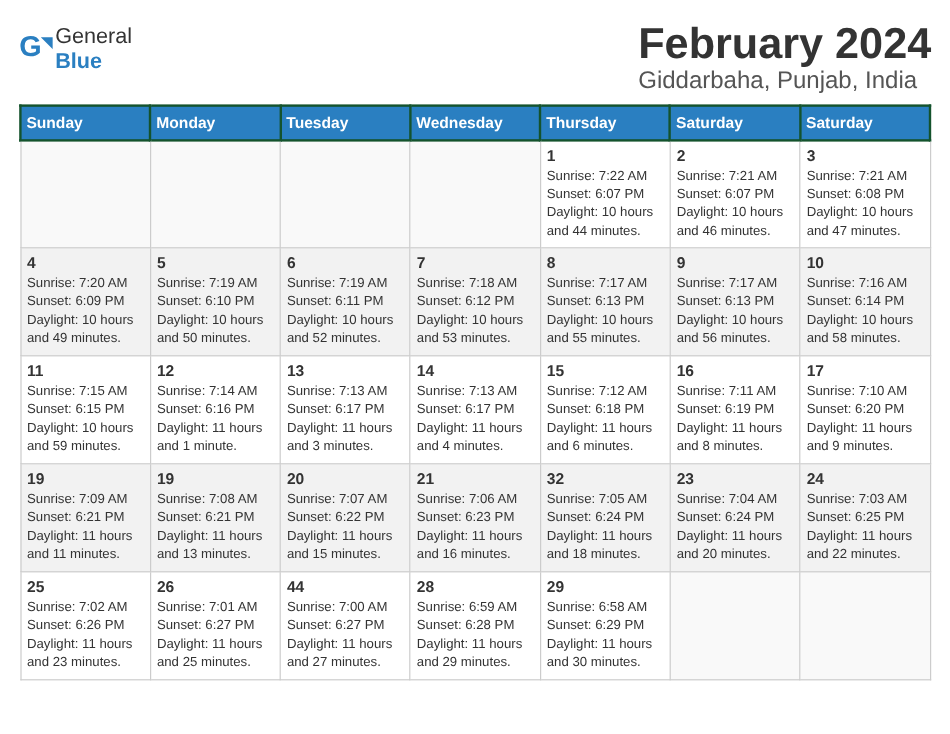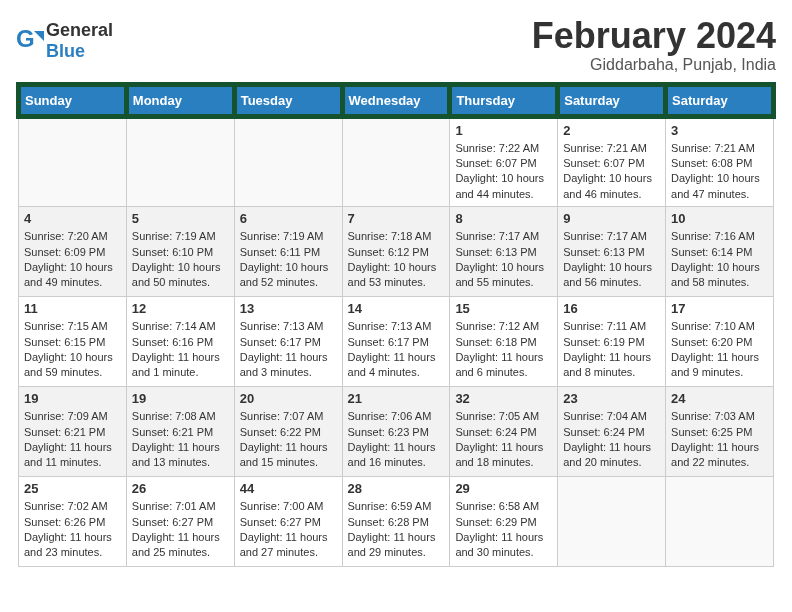--- a/index.html
+++ b/index.html
@@ -16,60 +16,60 @@
       align-items: flex-start;
       margin-bottom: 8px;
     }
     .logo {
       display: flex;
       align-items: center;
       margin-top: 4px;
     }
     .logo-text-general {
       font-size: 18px;
-      font-weight: bold;
+      font-weight: normal;
       color: #333;
     }
     .logo-text-blue {
       font-size: 18px;
       font-weight: bold;
       color: #2a7fc1;
     }
     .logo-icon {
       width: 28px;
       height: 28px;
       margin-right: 2px;
     }
     .title-area {
-      text-align: right;
+      text-align: left;
       margin-left: 47px;
     }
     .month-title {
       font-size: 36px;
       font-weight: bold;
       color: #333;
       line-height: 1.1;
     }
     .location-title {
-      font-size: 16px;
+      font-size: 20px;
       color: #555;
     }
     table {
       width: 100%;
       border-collapse: collapse;
       font-size: 11px;
     }
     thead tr th {
       background-color: #2a7fc1;
       color: #fff;
       padding: 6px 4px;
       text-align: left;
       font-size: 13px;
       font-weight: bold;
-      border: 5px solid #14532d;
+      border: 2px solid #14532d;
     }
     tbody tr td {
       border: 1px solid #ccc;
       vertical-align: top;
       padding: 4px 5px;
       width: calc(100% / 7);
       height: 90px;
     }
     tbody tr td.empty {
       background: #f9f9f9;

